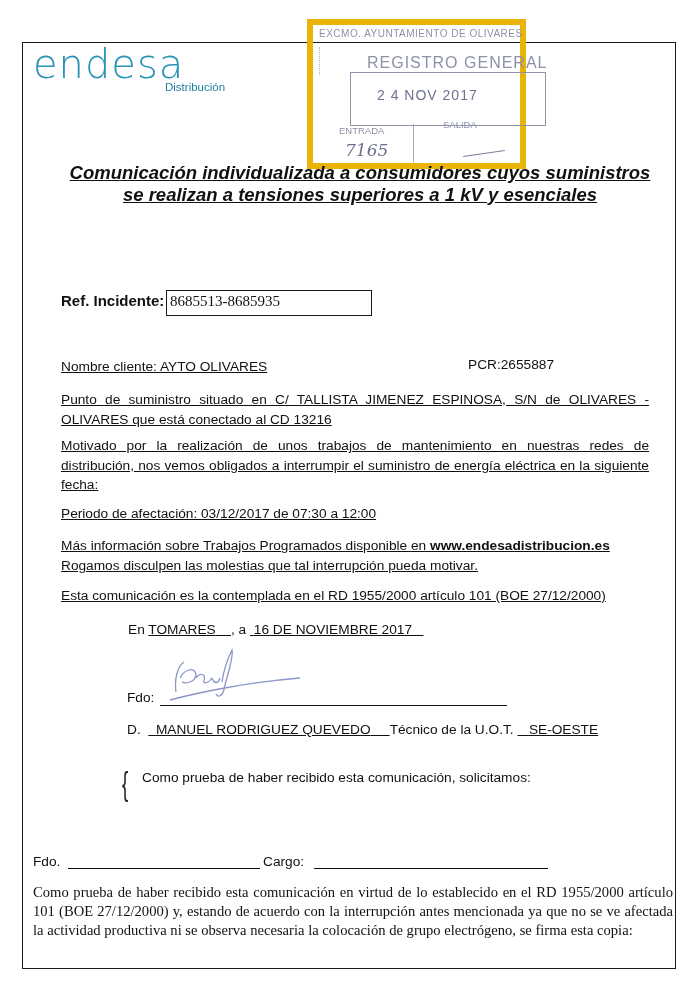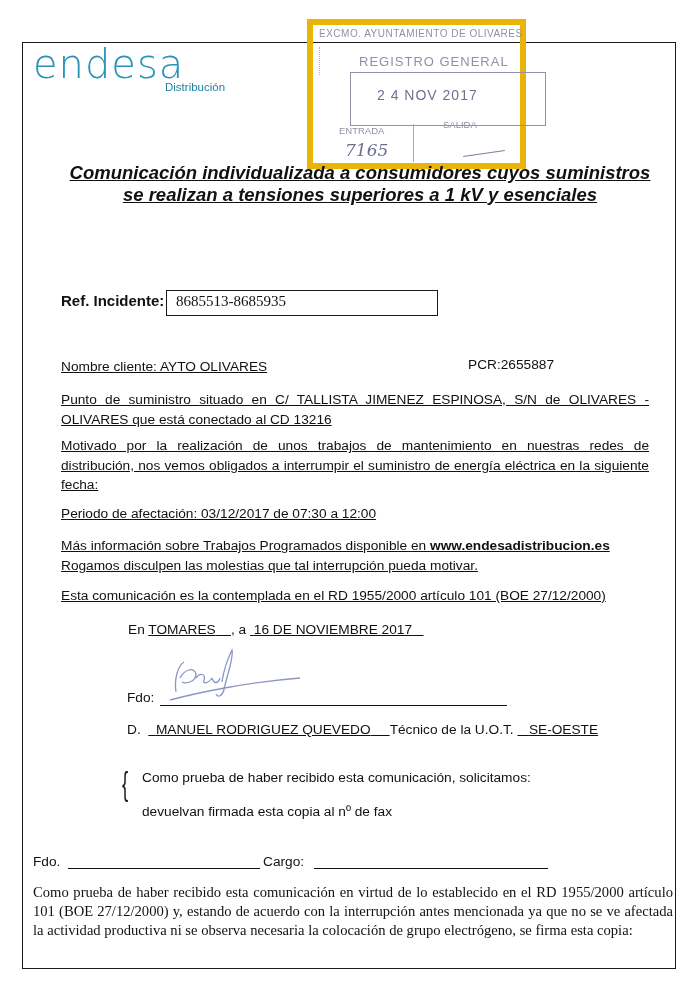--- a/index.html
+++ b/index.html
@@ -4,34 +4,34 @@
 <style>
   html, body { margin: 0; padding: 0; background: #ffffff; }
   body { width: 700px; height: 991px; position: relative; overflow: hidden; font-family: "Liberation Sans", sans-serif; color: #111; }
   .frame { position: absolute; left: 22px; top: 42px; width: 654px; height: 927px; border: 1.6px solid #1a1a1a; box-sizing: border-box; }
   .logo { position: absolute; left: 33px; top: 44px; }
   .logo-word { font-family: "DejaVu Sans", sans-serif; font-size: 40px; letter-spacing: 1px; color: #2a93b8; line-height: 40px; font-weight: 300; }
   .logo-sub { position: absolute; left: 99px; top: 37px; font-size: 11.5px; color: #1f7fa3; white-space: nowrap; padding-left: 33px; }
 
   .stamp { position: absolute; left: 307px; top: 19px; width: 207px; height: 138px; border: 6px solid #eab308; color: #8d91a8; }
   .stamp .stamp-top { position: absolute; left: 6px; top: 3px; font-size: 10px; letter-spacing: 0.5px; white-space: nowrap; }
-  .stamp .stamp-reg { position: absolute; left: 46px; top: 29px; font-size: 13px; letter-spacing: 1px; white-space: nowrap; text-align: right; }
+  .stamp .stamp-reg { position: absolute; left: 54px; top: 29px; font-size: 16px; letter-spacing: 1px; white-space: nowrap; text-align: right; }
   .stamp .stamp-date-box { position: absolute; left: 37px; top: 47px; width: 146px; height: 52px; border: 1px solid #8f93a8; padding-left: 48px; }
   .stamp .stamp-date { position: absolute; left: 26px; top: 14px; font-size: 14px; color: #6d7290; letter-spacing: 1px; font-family: "Liberation Sans Narrow", "Liberation Sans", sans-serif; }
   .stamp .stamp-divider { position: absolute; left: 100px; top: 99px; width: 1px; height: 38px; background: #a7aab8; }
   .stamp .stamp-in { position: absolute; left: 26px; top: 100px; font-size: 9.5px; }
   .stamp .stamp-out { position: absolute; left: 130px; top: 94px; font-size: 9.5px; }
   .stamp .stamp-num { position: absolute; left: 10px; top: 115px; font-size: 17px; color: #6a6f8f; font-family: "DejaVu Serif", serif; font-style: italic; margin-left: 22px; }
   .stamp .stamp-dash { position: absolute; left: 150px; top: 128px; width: 42px; height: 1px; background: #7a7e98; transform: rotate(-8deg); }
   .stamp .stamp-crest { position: absolute; left: 6px; top: 22px; width: 14px; height: 28px; border-left: 1px dotted #b0b3c2; }
 
   .title { position: absolute; left: 60px; top: 162px; width: 600px; text-align: center; font-size: 18.5px; font-weight: bold; font-style: italic; text-decoration: underline; line-height: 21.5px; }
 
   .ref-label { position: absolute; left: 61px; top: 292px; font-size: 15px; font-weight: bold; }
-  .ref-box { position: absolute; left: 166px; top: 290px; width: 272px; height: 26px; border: 1.4px solid #1a1a1a; box-sizing: border-box; font-family: "Liberation Serif", serif; font-size: 15px; padding: 2px 0 0 9px; }
+  .ref-box { position: absolute; left: 166px; top: 290px; width: 206px; height: 26px; border: 1.4px solid #1a1a1a; box-sizing: border-box; font-family: "Liberation Serif", serif; font-size: 15px; padding: 2px 0 0 3px; }
 
   .p { position: absolute; left: 61px; width: 588px; font-size: 13.7px; line-height: 19.5px; text-align: justify; text-decoration: underline; }
   .p b { font-weight: bold; }
   .pcr { position: absolute; left: 468px; top: 357px; font-size: 13.7px; }
 
   .line-en { position: absolute; left: 128px; top: 622px; font-size: 13.7px; white-space: nowrap; }
   .ul { text-decoration: underline; }
 
   .fdo1 { position: absolute; left: 127px; top: 690px; font-size: 13.7px; }
   .fdo1-line { position: absolute; left: 160px; top: 705px; width: 347px; height: 1px; background: #111; }
@@ -107,21 +107,20 @@
 
 <div class="tech">
   <span>D.</span>&nbsp;
   <span class="ul">&nbsp;&nbsp;<span>MANUEL RODRIGUEZ QUEVEDO</span>&nbsp;&nbsp;&nbsp;&nbsp;&nbsp;</span><span>Técnico de la U.O.T.</span>
   <span class="ul">&nbsp;&nbsp;&nbsp;<span>SE-OESTE</span></span>
 </div>
 
 <div class="brace">{</div>
 <div class="req">Como prueba de haber recibido esta comunicación, solicitamos:</div>
 <div class="req-items">
-  <div>devuelvan firmada esta copia al nº de fax</div>
 </div>
 
 <div class="fdo2">Fdo.</div>
 <div class="fdo2-line1"></div>
 <div class="cargo">Cargo:</div>
 <div class="fdo2-line2"></div>
 
 <div class="closing">Como prueba de haber recibido esta comunicación en virtud de lo establecido en el RD 1955/2000 artículo 101 (BOE 27/12/2000) y, estando de acuerdo con la interrupción antes mencionada ya que no se ve afectada la actividad productiva ni se observa necesaria la colocación de grupo electrógeno, se firma esta copia:</div>
 
 </body></html>

